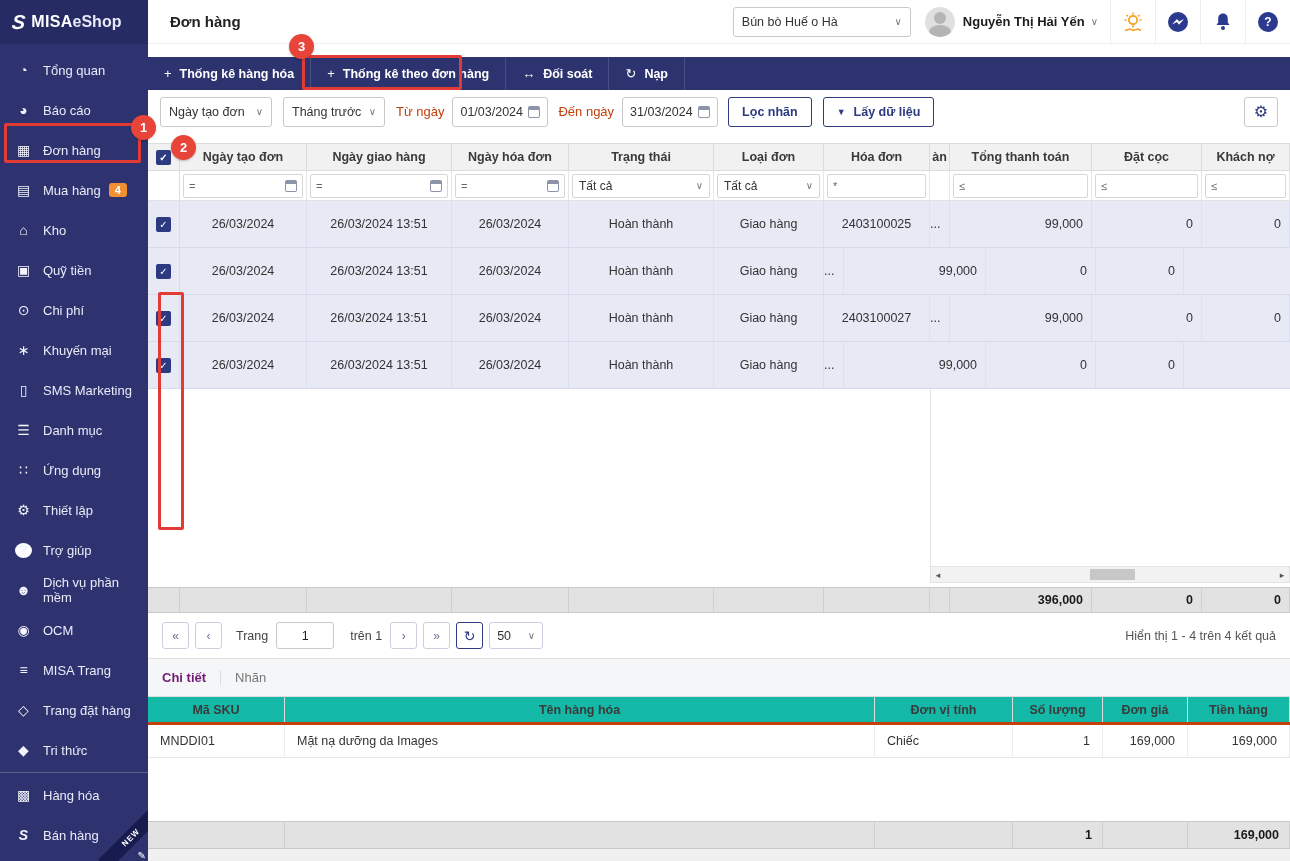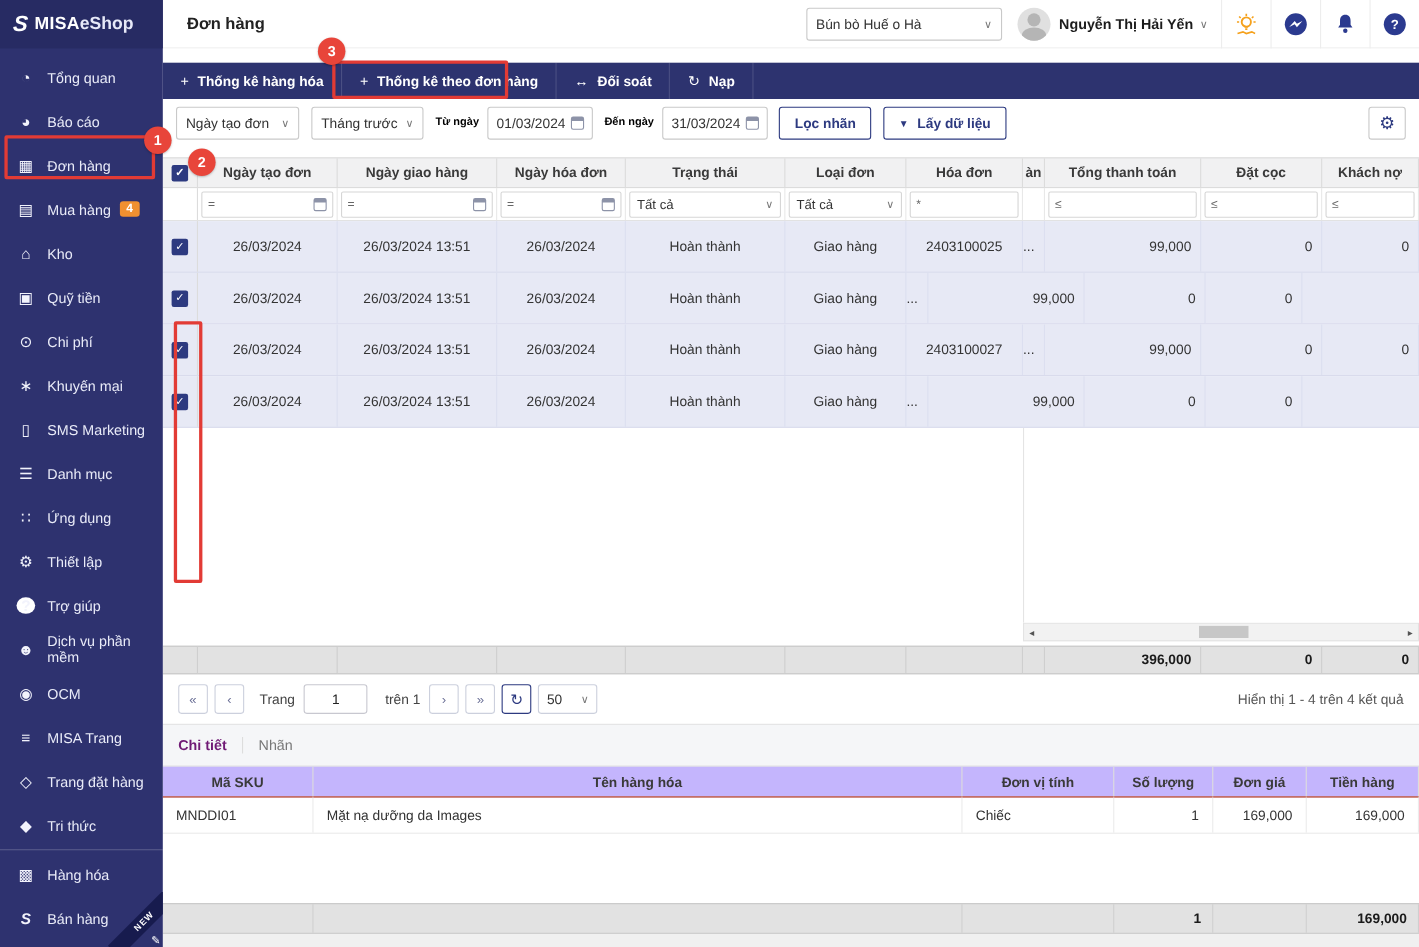--- a/index.html
+++ b/index.html
@@ -53,21 +53,21 @@
 
   .gap13 { height:13px; }
   .toolbar { height:33px; background:#2d336f; display:flex; align-items:stretch; }
   .tab { display:flex; align-items:center; padding:0 16px; color:#fff; font-size:12.5px; font-weight:bold;
     cursor:pointer; border-right:1px solid rgba(255,255,255,.14); }
   .tab .ticon { margin-right:8px; font-weight:normal; font-size:13px; }
 
   .filterbar { height:43px; display:flex; align-items:center; padding-left:12px; }
   .sel { height:30px; border:1px solid #c9c9c9; border-radius:3px; display:flex; align-items:center;
     padding:0 8px; font-size:12.5px; color:#333; margin-right:11px; background:#fff; cursor:pointer; }
-  .flabel { font-size:10px; color:#000000; margin-right:8px;font-weight:bold; }
+  .flabel { font-size:13px; color:#c2410c; margin-right:8px; }
   .date-input { height:30px; width:96px; border:1px solid #c9c9c9; border-radius:3px; display:flex;
     align-items:center; padding:0 7px; font-size:12.5px; color:#333; margin-right:10px; }
   .cal { width:12px; height:12px; border:1.4px solid #8d93a8; border-top:4px solid #8d93a8;
     border-radius:2px; margin-left:auto; flex:0 0 12px; }
   .btn { height:30px; border:1px solid #2d3a80; border-radius:3px; color:#2d3a80; font-weight:bold;
     font-size:12.5px; display:flex; align-items:center; padding:0 13px; margin-right:11px; background:#fff; cursor:pointer; }
   .btn .bicon { margin-right:8px; font-size:9px; }
   .gear-btn { margin-left:auto; margin-right:12px; width:34px; height:30px; border:1px solid #c9c9c9;
     border-radius:3px; display:flex; align-items:center; justify-content:center; color:#2d3a80;
     font-size:16px; cursor:pointer; }
@@ -123,21 +123,21 @@
     line-height:27px; font-size:12.5px; color:#222; margin-right:8px; }
   .psel { width:54px; height:27px; border:1px solid #ccd0dd; border-radius:3px; display:flex;
     align-items:center; padding:0 7px; font-size:12.5px; margin-right:6px; cursor:pointer; }
   .psummary { margin-left:auto; color:#555; font-size:12.5px; }
 
   
   .detail-tabs { height:38px; background:#f5f6f8; border-bottom:1px solid #ddd; display:flex;
     align-items:center; padding-left:14px; }
   .dtab { font-size:13px; font-weight:bold; color:#701a75; margin-right:14px; cursor:pointer; }
   .dtab2 { font-size:13px; color:#777; cursor:pointer; padding-left:14px; border-left:1px solid #ddd; }
-  .dth { height:28px; background:#c4b5fd; border-bottom:1px solid #c2410c; display:flex; }
+  .dth { height:28px; background:#14b8a6; border-bottom:3px solid #c2410c; display:flex; }
   .dth .cell { display:flex; align-items:center; justify-content:center; font-weight:bold;
     font-size:12.5px; color:#3a3a3a; border-right:1px solid #dcdcdc; }
   .d-c1{width:137px}.d-c2{width:590px}.d-c3{width:138px}.d-c4{width:90px}.d-c5{width:85px}.d-c6{width:102px}
   .drow { height:33px; display:flex; border-bottom:1px solid #e6e6e6; }
   .drow .cell { display:flex; align-items:center; font-size:12.5px; color:#333; border-right:1px solid #ececec;
     padding:0 12px; }
   .d-spacer { flex:1; background:#fff; }
   .dtotals { height:28px; background:#e2e2e2; border-top:1px solid #c8c8c8; border-bottom:1px solid #c8c8c8;
     display:flex; }
   .dtotals .cell { display:flex; align-items:center; border-right:1px solid #cfcfcf; font-size:12.5px;

